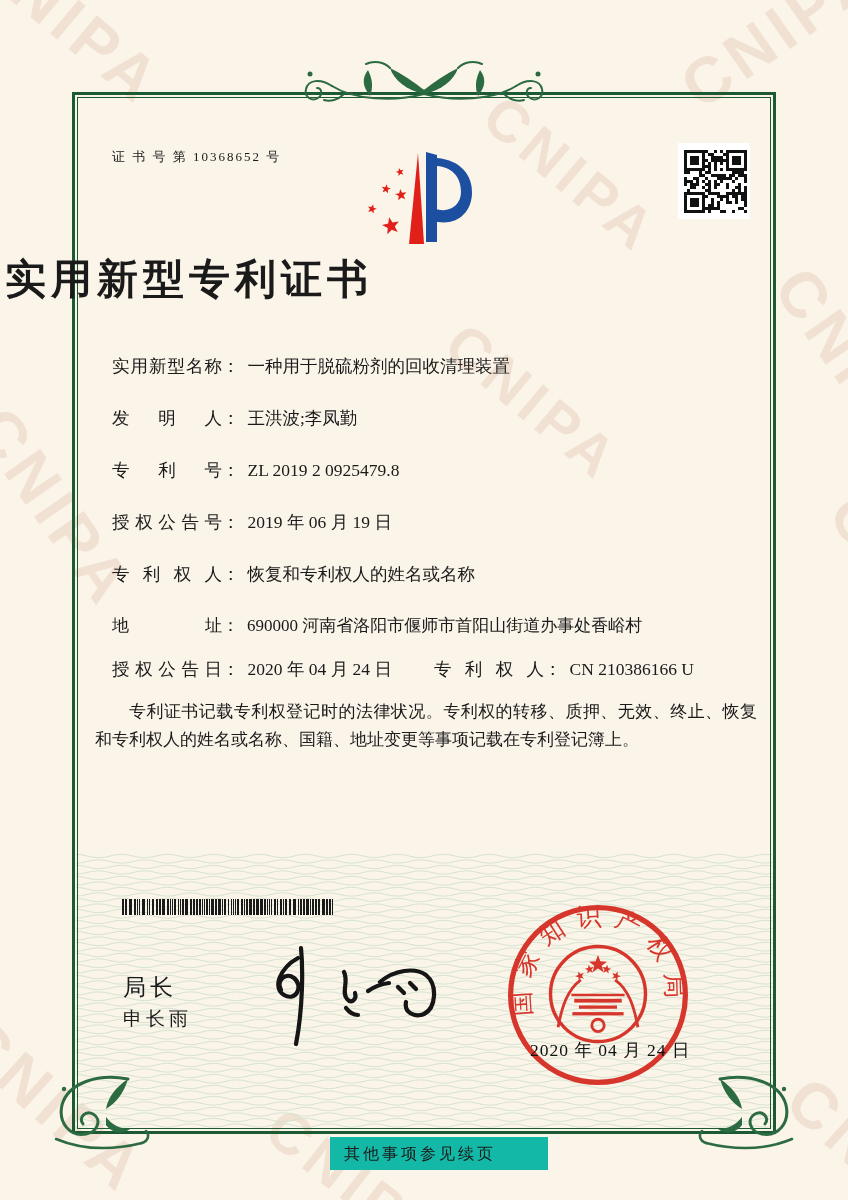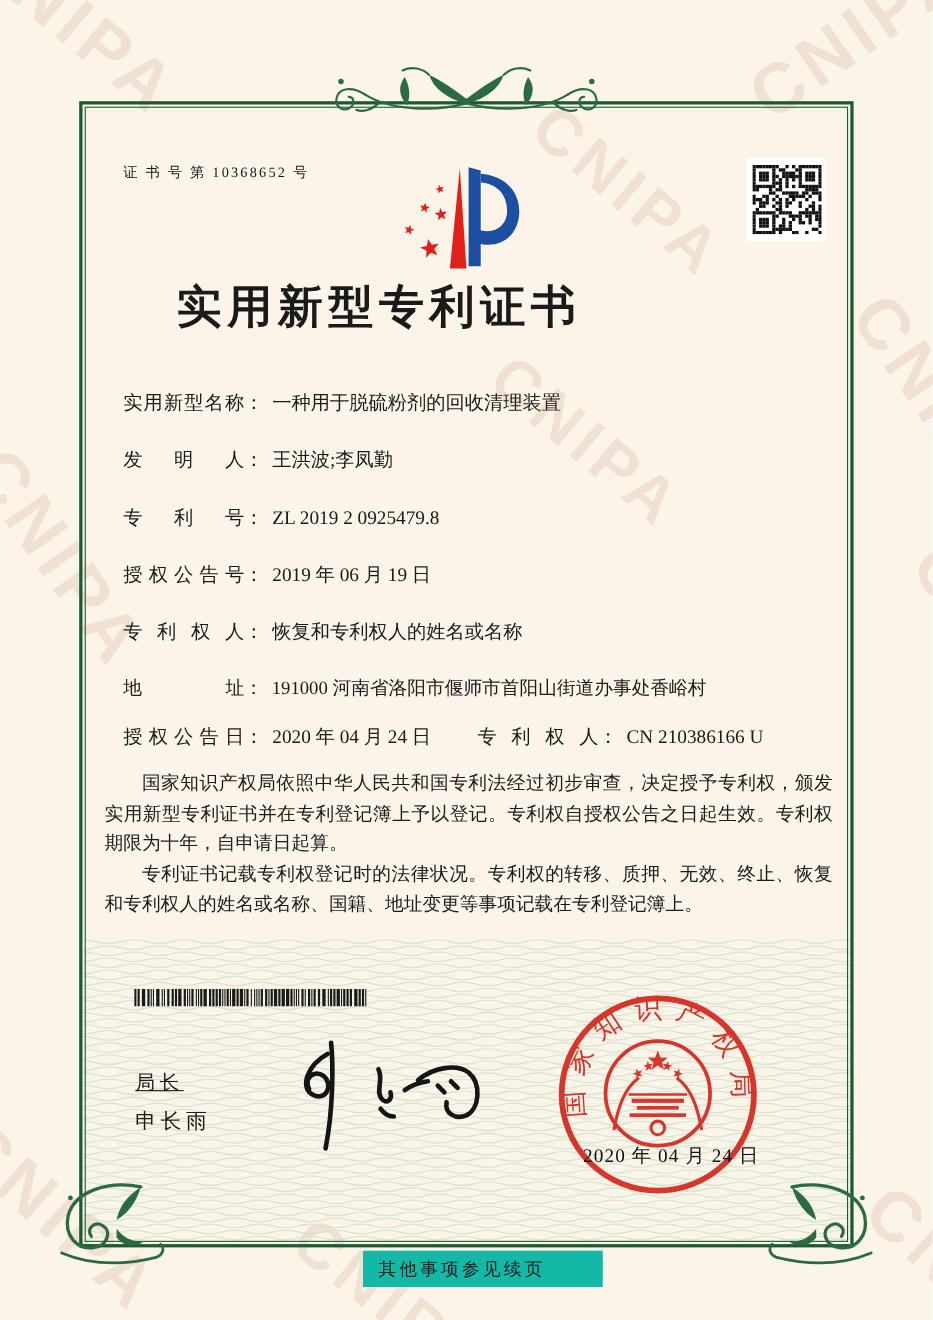--- a/index.html
+++ b/index.html
@@ -13,40 +13,40 @@
       white-space:nowrap;pointer-events:none;z-index:0;}
 
   
   .frame{left:72px;top:92px;width:704px;height:1042px;border:3px solid #1c5a34;
          box-sizing:border-box;z-index:2;}
   .frame-inner{position:absolute;inset:2px;border:1px solid #1c5a34;}
 
   .waves{left:76px;top:853px;z-index:1;}
 
   .cert-no{left:112px;top:148px;font-size:13px;letter-spacing:2px;z-index:4;}
-  .title{left:0;top:252px;width:684px;text-align:center;font-size:41px;font-weight:bold;
+  .title{left:0;top:252px;width:684px;text-align:left;font-size:41px;font-weight:bold;
          letter-spacing:5px;padding-left:5px;box-sizing:border-box;z-index:4;}
 
   .logo{left:358px;top:145px;z-index:4;}
   .qrbox{left:678px;top:143px;width:72px;height:76px;background:#ffffff;z-index:3;}
   .qr{left:684px;top:150px;z-index:4;}
 
   .frow{position:absolute;left:112px;font-size:17.5px;white-space:nowrap;z-index:4;}
   .flabel{display:inline-block;width:110px;text-align:justify;text-align-last:justify;}
   .fval{margin-left:8px;}
   .fr0{top:354px}.fr1{top:406px}.fr2{top:458px}.fr3{top:510px}
   .fr4{top:562px}.fr5{top:614px;font-size:17px}.fr6{top:657px}
   .grant2{position:absolute;left:322px;top:0;}
 
   .bodytext{left:95px;top:698px;width:662px;font-size:17px;line-height:27.5px;
             text-align:justify;z-index:4;}
   .bodytext p{margin:0;text-indent:2em;}
 
   .barcode{left:122px;top:899px;z-index:4;}
-  .sig-title{left:123px;top:972px;font-size:18px;letter-spacing:4px;z-index:4;text-decoration:underline;}
+  .sig-title{left:123px;top:972px;font-size:23px;letter-spacing:4px;z-index:4;}
   .sig-name{left:123px;top:1006px;font-size:19px;letter-spacing:4px;z-index:4;}
   .signature{left:252px;top:942px;z-index:5;}
 
   .seal{left:503px;top:900px;z-index:4;}
   .seal-date{left:530px;top:1038px;font-size:17.5px;letter-spacing:1px;color:#111;z-index:5;}
 
   .pagenum{left:0;top:1097px;width:848px;text-align:center;font-size:15px;
            letter-spacing:2px;z-index:4;}
   .notebox{left:330px;top:1137px;width:218px;height:33px;background:#14b8a6;
            font-size:16px;letter-spacing:3px;padding:7px 0 0 14px;box-sizing:border-box;z-index:4;}
@@ -423,31 +423,30 @@
   <div class="frow fr2">
     <span class="flabel">专利号</span><span>：</span><span class="fval">ZL 2019 2 0925479.8</span>
   </div>
   <div class="frow fr3">
     <span class="flabel">授权公告号</span><span>：</span><span class="fval">2019 年 06 月 19 日</span>
   </div>
   <div class="frow fr4">
     <span class="flabel">专利权人</span><span>：</span><span class="fval">恢复和专利权人的姓名或名称</span>
   </div>
   <div class="frow fr5">
-    <span class="flabel">地址</span><span>：</span><span class="fval">191000 河南省洛阳市偃师市首阳山街道办事处香峪村</span>
+    <span class="flabel">地址</span><span>：</span><span class="fval">690000 河南省洛阳市偃师市首阳山街道办事处香峪村</span>
   </div>
   <div class="frow fr6">
     <span class="flabel">授权公告日</span><span>：</span><span class="fval">2020 年 04 月 24 日</span>
     <span class="grant2">
       <span class="flabel">专利权人</span><span>：</span><span class="fval">CN 210386166 U</span>
     </span>
   </div>
 
   <div class="abs bodytext">
-    <p>国家知识产权局依照中华人民共和国专利法经过初步审查，决定授予专利权，颁发实用新型专利证书并在专利登记簿上予以登记。专利权自授权公告之日起生效。专利权期限为十年，自申请日起算。</p>
     <p>专利证书记载专利权登记时的法律状况。专利权的转移、质押、无效、终止、恢复和专利权人的姓名或名称、国籍、地址变更等事项记载在专利登记簿上。</p>
   </div>
 
   <svg id="barcode" class="abs barcode" width="215" height="16">
       <rect x="0" y="0" width="2" height="16" fill="#1a1a1a"></rect>
       <rect x="3" y="0" width="2" height="16" fill="#1a1a1a"></rect>
       <rect x="7" y="0" width="3" height="16" fill="#1a1a1a"></rect>
       <rect x="12" y="0" width="2" height="16" fill="#1a1a1a"></rect>
       <rect x="15" y="0" width="1" height="16" fill="#1a1a1a"></rect>
       <rect x="17" y="0" width="1" height="16" fill="#1a1a1a"></rect>

